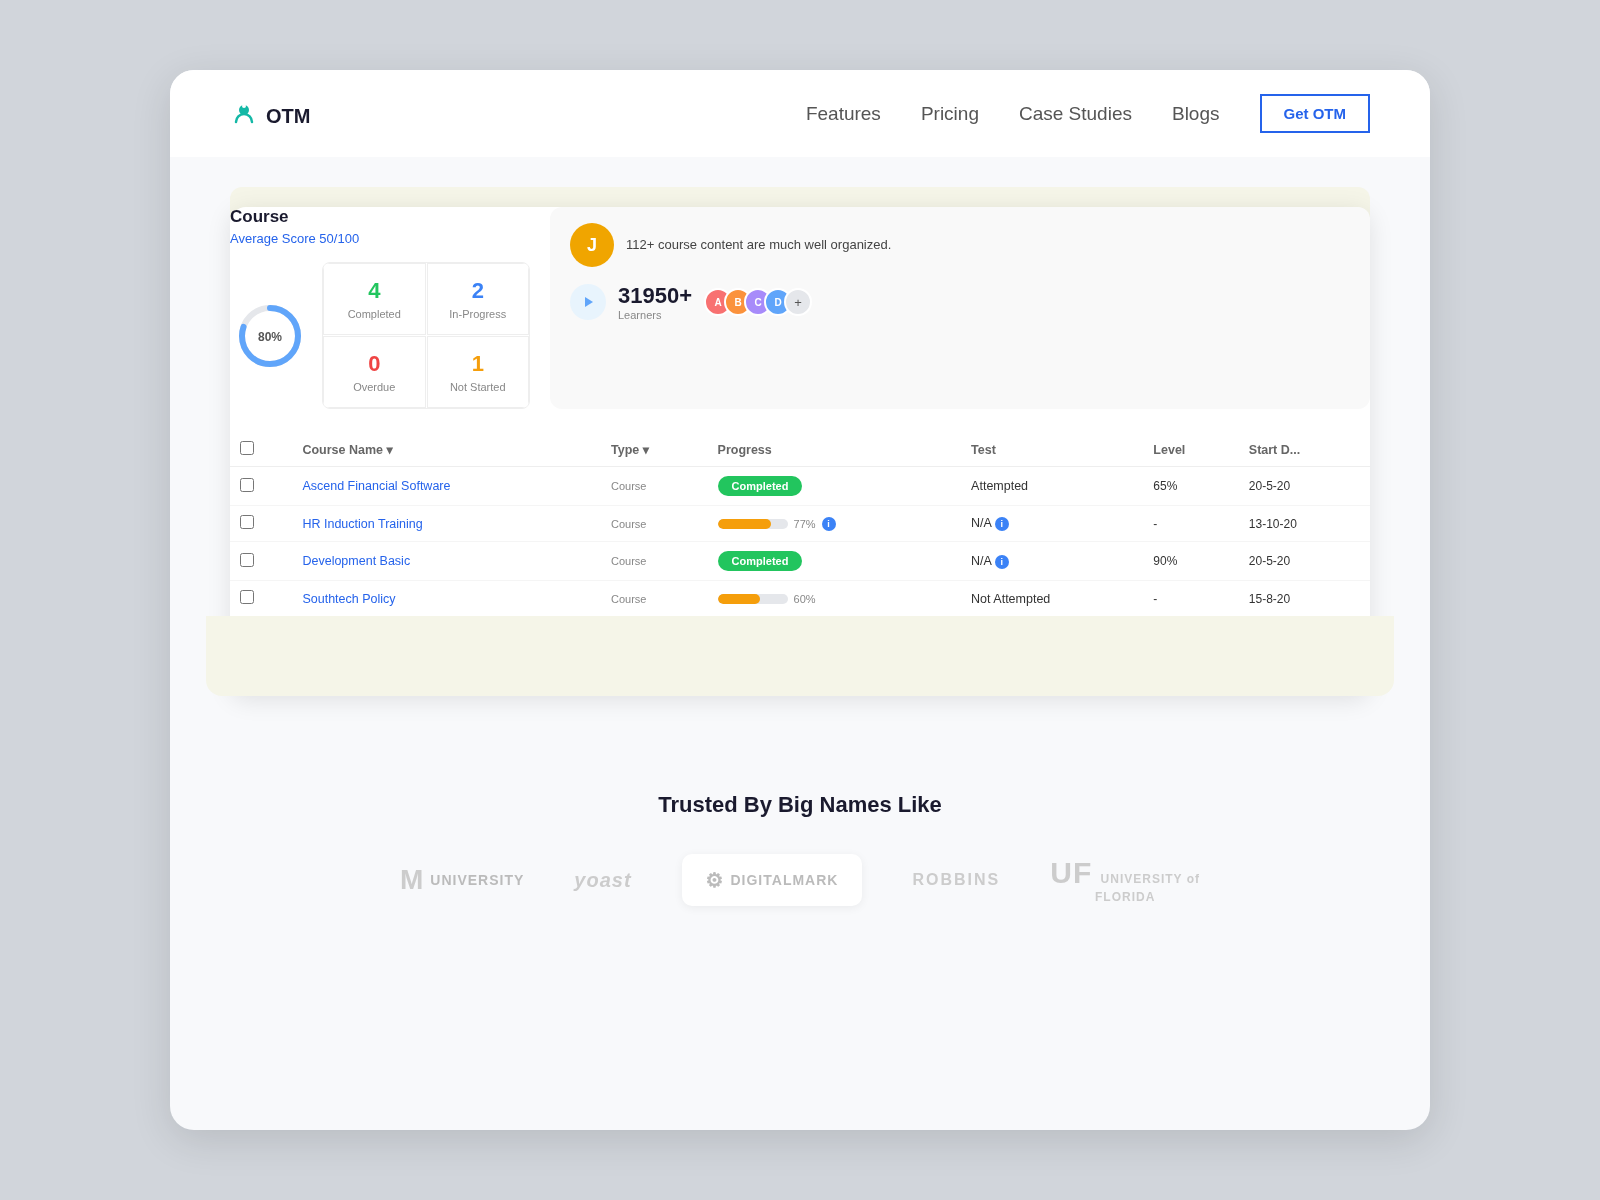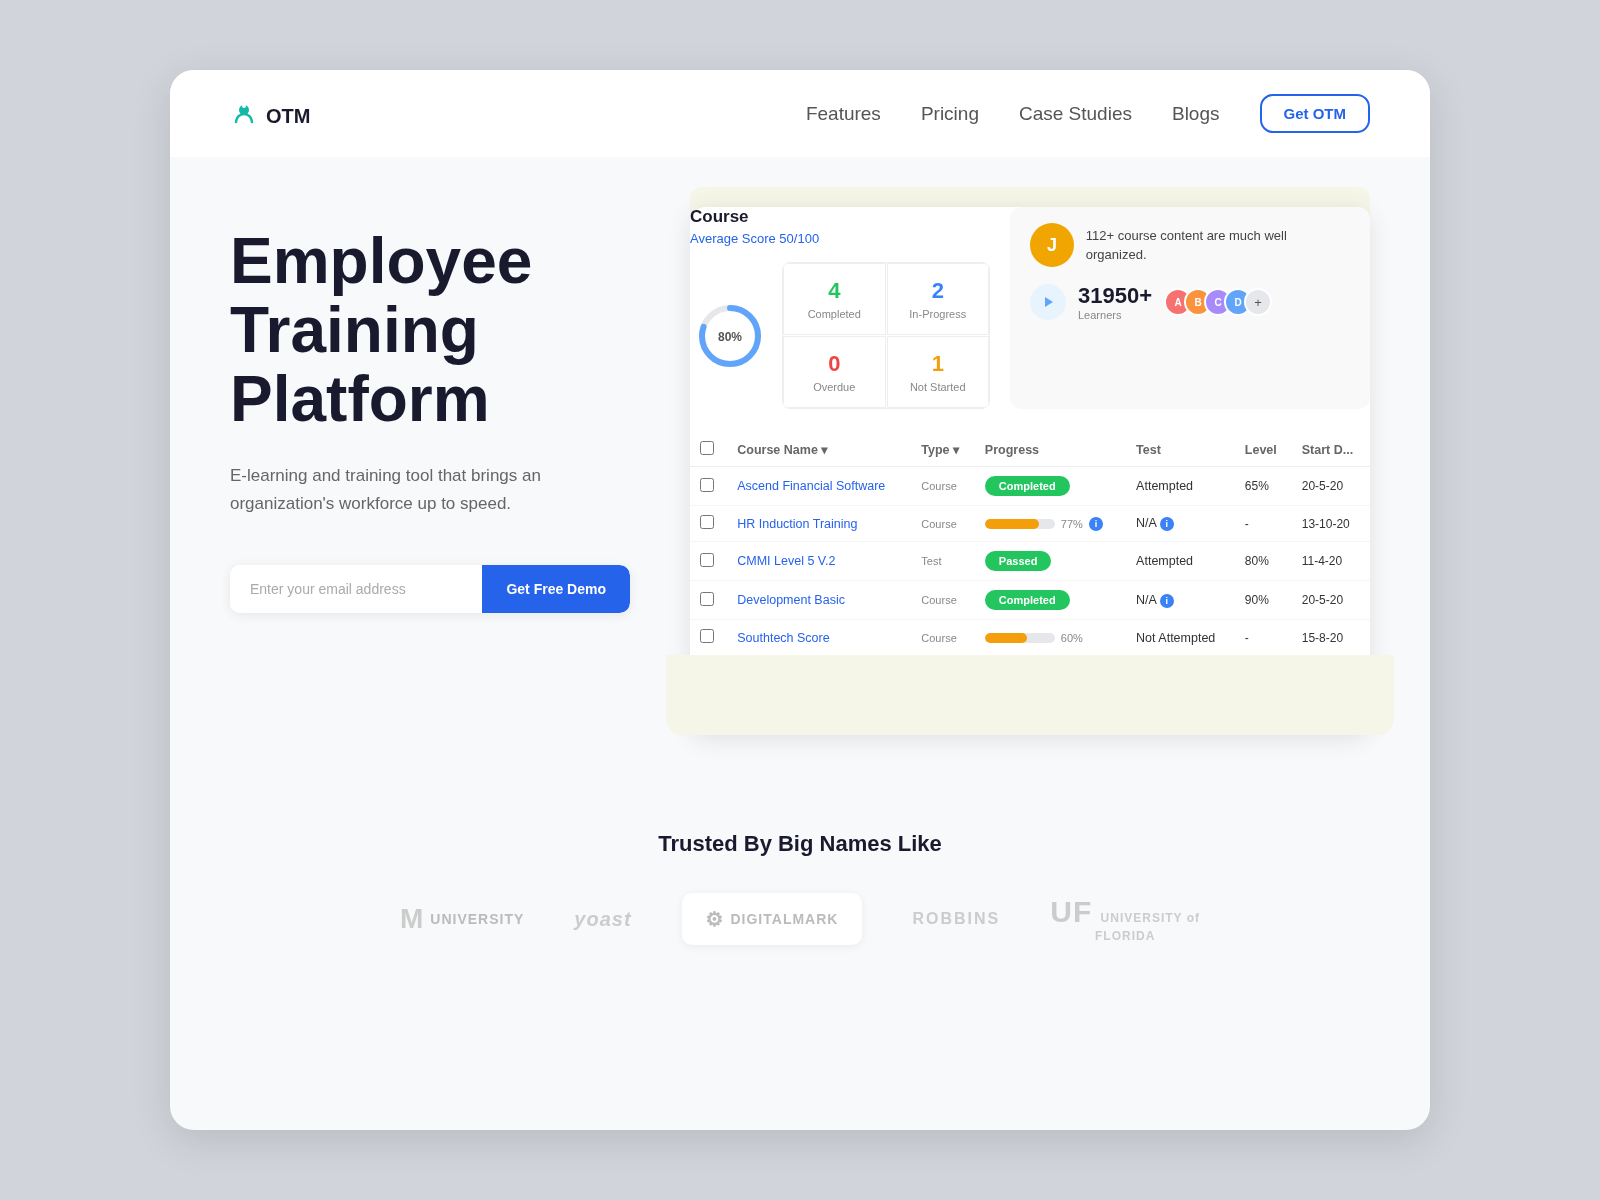--- a/index.html
+++ b/index.html
@@ -51,21 +51,21 @@
       color: #555;
       font-size: 19px;
       cursor: pointer;
       text-decoration: none;
     }
     .nav-cta {
       border: 2px solid #2563eb;
       color: #2563eb;
       background: transparent;
       padding: 9px 22px;
-      border-radius: 13px;
+      border-radius: 0;
       font-weight: 600;
       font-size: 15px;
       cursor: pointer;
     }
 
     
     .hero-section {
       display: flex;
       padding: 40px 60px 60px;
       gap: 40px;
@@ -447,28 +447,20 @@
       <a class="nav-link">Features</a>
       <a class="nav-link">Pricing</a>
       <a class="nav-link">Case Studies</a>
       <a class="nav-link">Blogs</a>
       <button class="nav-cta">Get OTM</button>
     </div>
   </nav>
 
   <div class="hero-section">
 
-    <div class="hero-left">
-      <h1 class="hero-title">Employee Training Platform</h1>
-      <p class="hero-subtitle">E-learning and training tool that brings an organization's workforce up to speed.</p>
-      <div class="email-form">
-        <input class="email-input" type="email" placeholder="Enter your email address" style="">
-        <button class="demo-btn">Get Free Demo</button>
-      </div>
-    </div>
 
     <div class="hero-right">
       <div class="bg-accent-top"></div>
       <div class="dashboard-card">
         <div class="dashboard-top">
 
           <div class="course-stats">
             <div class="course-title">Course</div>
             <div class="avg-score">Average Score 50/100</div>
             <div class="stat-box-grid">
@@ -564,43 +556,34 @@
                     </div>
                     <span style="font-size:11px;color:#888;">77%</span>
                     <span class="info-dot">i</span>
                   </div>
                 </td>
                 <td>N/A <span class="info-dot">i</span></td>
                 <td class="score-text dash-text">-</td>
                 <td class="score-text">13-10-20</td>
               </tr>
 
-              <tr>
-                <td><input type="checkbox" class="cb" style=""></td>
-                <td><a class="course-link">CMMI Level 5 V.2</a></td>
-                <td><span class="type-badge">Test</span></td>
-                <td><span class="badge badge-green">Passed</span></td>
-                <td>Attempted</td>
-                <td class="score-text">80%</td>
-                <td class="score-text">11-4-20</td>
-              </tr>
 
               <tr>
                 <td><input type="checkbox" class="cb" style=""></td>
                 <td><a class="course-link">Development Basic</a></td>
                 <td><span class="type-badge">Course</span></td>
                 <td><span class="badge badge-green">Completed</span></td>
                 <td>N/A <span class="info-dot">i</span></td>
                 <td class="score-text">90%</td>
                 <td class="score-text">20-5-20</td>
               </tr>
 
               <tr>
                 <td><input type="checkbox" class="cb" style=""></td>
-                <td><a class="course-link">Southtech Score</a></td>
+                <td><a class="course-link">Southtech Policy</a></td>
                 <td><span class="type-badge">Course</span></td>
                 <td>
                   <div class="progress-bar-wrap">
                     <div class="progress-bar-bg">
                       <div class="progress-bar-fill fill-orange" style="width:60%"></div>
                     </div>
                     <span style="font-size:11px;color:#888;">60%</span>
                   </div>
                 </td>
                 <td>Not Attempted</td>

